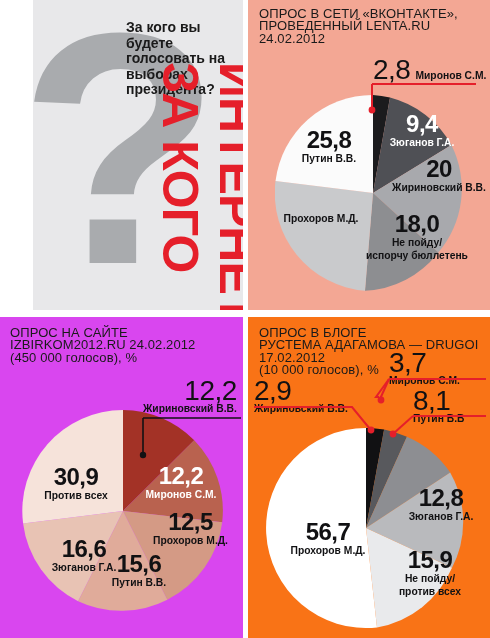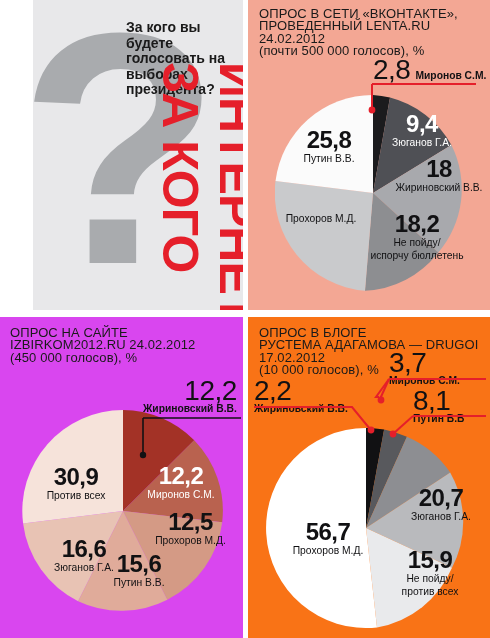--- a/index.html
+++ b/index.html
@@ -38,21 +38,21 @@
   .srchead{position:absolute;font-size:13px;line-height:12.4px;
            font-weight:400;color:#1a1a1a;letter-spacing:0.1px;}
 
   
   .pie{position:absolute;border-radius:50%;}
   .pie svg{display:block;}
 
   
   .lbl{position:absolute;text-align:center;}
   .lbl .num{font-size:24px;line-height:24px;font-weight:700;letter-spacing:-0.5px;}
-  .lbl .nm {font-size:10.3px;line-height:11.6px;font-weight:400;margin-top:1px;}
+  .lbl .nm {font-size:10.3px;line-height:11.6px;font-weight:700;margin-top:1px;}
   .lbl.dark .num,.lbl.dark .nm{color:#111113;}
   .lbl.light .num,.lbl.light .nm{color:#ffffff;}
 
   
   .callout{position:absolute;}
   .callout .num{font-size:28px;line-height:24px;font-weight:400;
                 color:#111113;letter-spacing:-0.5px;}
   .callout .nm{font-size:10.3px;line-height:11.6px;font-weight:700;color:#111113;}
   .callout .row{display:flex;align-items:baseline;gap:5px;}
   .leader{position:absolute;pointer-events:none;}
@@ -68,21 +68,20 @@
     <div class="vert-wrap">
       <div class="vert-text">ЗА КОГО</div>
       <div class="vert-line2">ИНТЕРНЕТ?</div>
     </div>
   </div>
 
   <div class="panel" id="panel-vk">
     <div class="srchead" style="left:11px;top:8px;">
       <div>ОПРОС В СЕТИ «ВКОНТАКТЕ»,</div>
       <div>ПРОВЕДЕННЫЙ LENTA.RU 24.02.2012</div>
-      <div>(почти 500 000 голосов), %</div>
     </div>
 
     <div class="pie" style="left:27px;top:95px;width:196px;height:196px;">
       <svg width="196" height="196" viewBox="0 0 196 196">
 
         <path d="M98,98 L98,0 A98,98 0 0,1 115.0,2.5 Z" fill="#1b1b1d"></path>
         <path d="M98,98 L115.0,2.5 A98,98 0 0,1 176.4,50.0 Z" fill="#4f5055"></path>
         <path d="M98,98 L176.4,50.0 A98,98 0 0,1 163.3,157.5 Z" fill="#a8a9ad"></path>
         <path d="M98,98 L163.3,157.5 A98,98 0 0,1 90.0,195.7 Z" fill="#8d8e91"></path>
         <path d="M98,98 L90.0,195.7 A98,98 0 0,1 0.5,86.0 Z" fill="#c9cacc"></path>
@@ -101,26 +100,26 @@
       <path d="M124,84 L124,108" stroke="#e51f2a" stroke-width="2" fill="none"></path>
       <circle cx="124" cy="110" r="3.4" fill="#e51f2a"></circle>
     </svg>
 
     <div class="lbl light" style="left:131px;top:112px;width:86px;">
       <div class="num">9,4</div>
       <div class="nm">Зюганов Г.А.</div>
     </div>
 
     <div class="lbl dark" style="left:140px;top:157px;width:102px;">
-      <div class="num">18</div>
+      <div class="num">20</div>
       <div class="nm">Жириновский В.В.</div>
     </div>
 
     <div class="lbl dark" style="left:117px;top:212px;width:104px;">
-      <div class="num">18,2</div>
+      <div class="num">18,0</div>
       <div class="nm">Не пойду/</div>
       <div class="nm">испорчу бюллетень</div>
     </div>
 
     <div class="lbl dark" style="left:27px;top:212px;width:92px;">
       <div class="nm">Прохоров М.Д.</div>
     </div>
 
     <div class="lbl dark" style="left:40px;top:128px;width:82px;">
       <div class="num">25,8</div>
@@ -196,21 +195,21 @@
         <path d="M100,100 L100,0 A100,100 0 0,1 118.1,1.6 Z" fill="#111113"></path>
         <path d="M100,100 L118.1,1.6 A100,100 0 0,1 140.9,8.8 Z" fill="#58595d"></path>
         <path d="M100,100 L140.9,8.8 A100,100 0 0,1 184.2,44.6 Z" fill="#8d8e92"></path>
         <path d="M100,100 L184.2,44.6 A100,100 0 0,1 186.0,139.8 Z" fill="#b9babd"></path>
         <path d="M100,100 L186.0,139.8 A100,100 0 0,1 111.0,199.4 Z" fill="#e9eaec"></path>
         <path d="M100,100 L111.0,199.4 A100,100 0 1,1 100,0 Z" fill="#ffffff"></path>
       </svg>
     </div>
 
     <div class="callout" style="left:6px;top:62px;">
-      <div class="num">2,2</div>
+      <div class="num">2,9</div>
       <div class="nm">Жириновский В.В.</div>
     </div>
     <svg class="leader" style="left:0;top:0;width:242px;height:321px;">
       <path d="M6,90 L104,90 L122,112" stroke="#e51f2a" stroke-width="2" fill="none"></path>
       <circle cx="123" cy="113" r="3.4" fill="#e51f2a"></circle>
     </svg>
 
     <div class="callout" style="left:141px;top:34px;">
       <div class="num">3,7</div>
       <div class="nm">Миронов С.М.</div>
@@ -226,21 +225,21 @@
       <div class="num">8,1</div>
       <div class="nm">Путин В.В</div>
     </div>
     <svg class="leader" style="left:0;top:0;width:242px;height:321px;">
       <path d="M165,99 L238,99" stroke="#e51f2a" stroke-width="2" fill="none"></path>
       <path d="M165,99 L146,116" stroke="#e51f2a" stroke-width="2" fill="none"></path>
       <circle cx="145" cy="117" r="3.4" fill="#e51f2a"></circle>
     </svg>
 
     <div class="lbl dark" style="left:147px;top:169px;width:92px;">
-      <div class="num">20,7</div>
+      <div class="num">12,8</div>
       <div class="nm">Зюганов Г.А.</div>
     </div>
 
     <div class="lbl dark" style="left:139px;top:231px;width:86px;">
       <div class="num">15,9</div>
       <div class="nm">Не пойду/</div>
       <div class="nm">против всех</div>
     </div>
 
     <div class="lbl dark" style="left:32px;top:203px;width:96px;">

